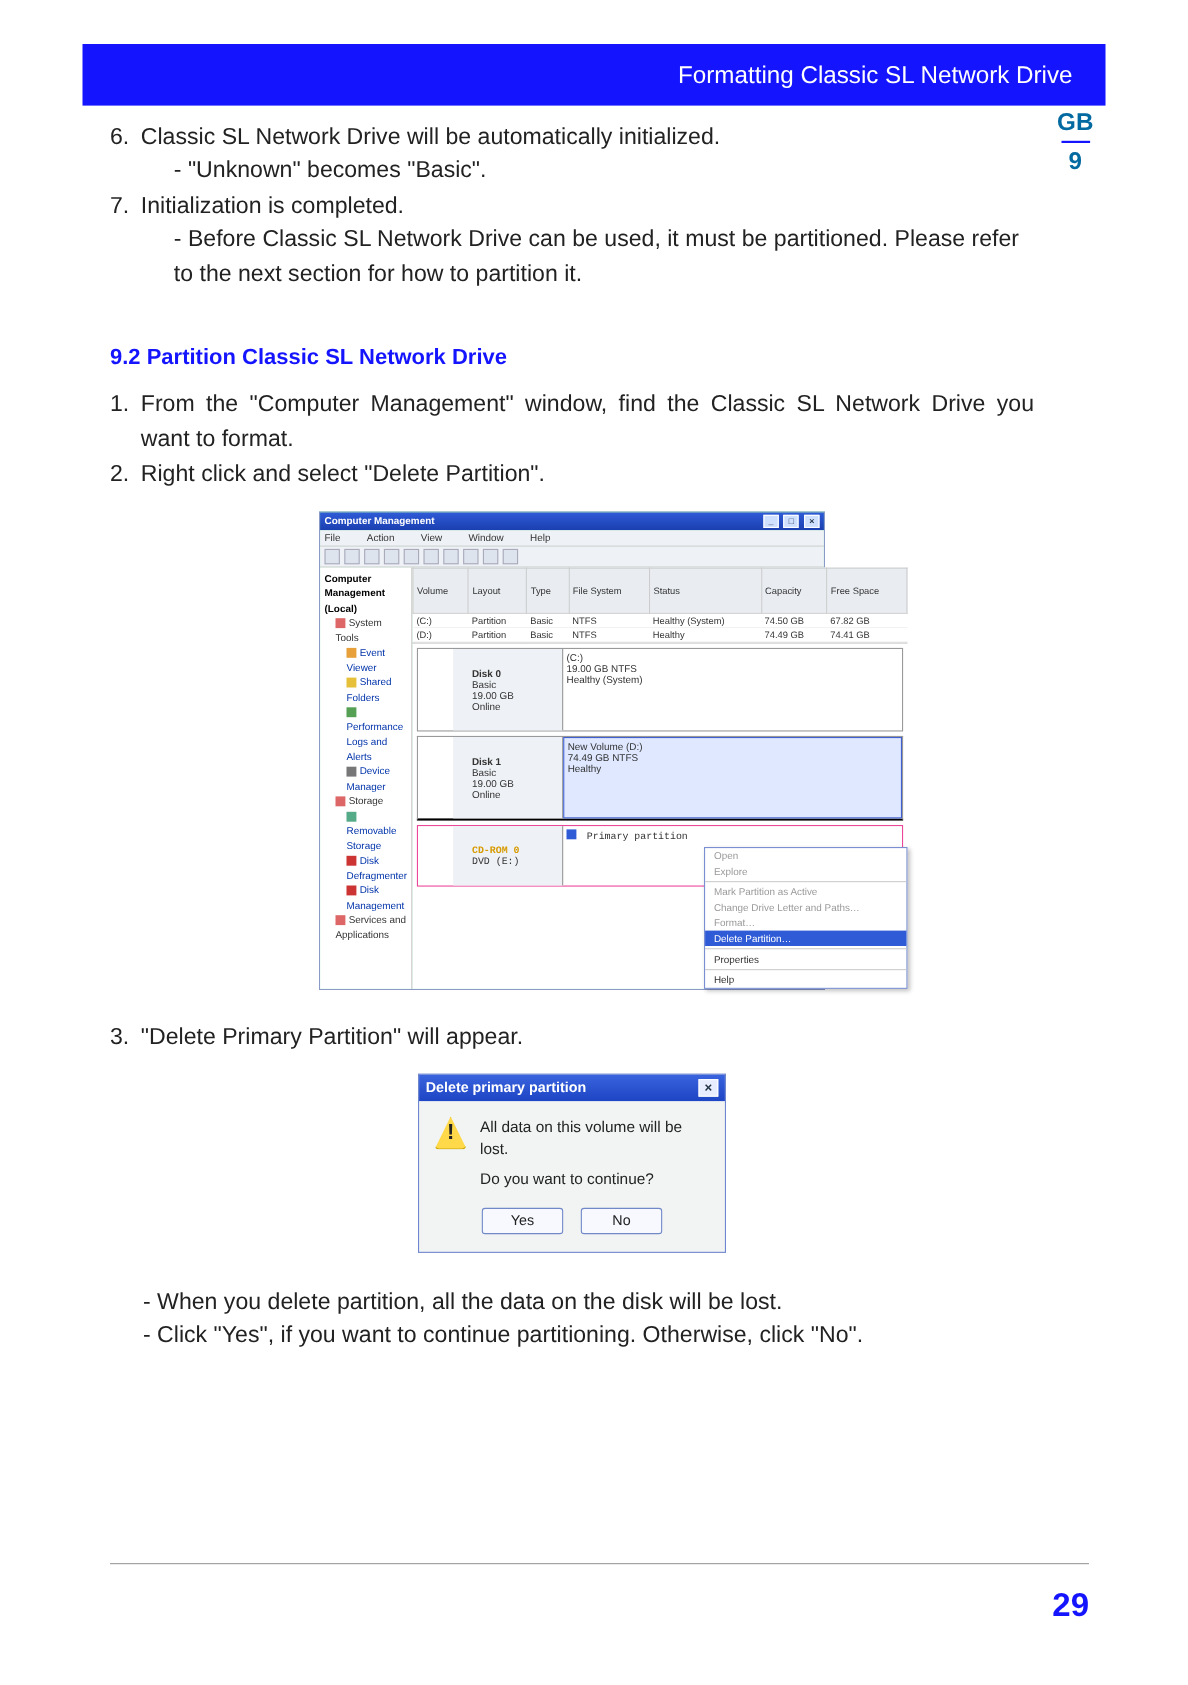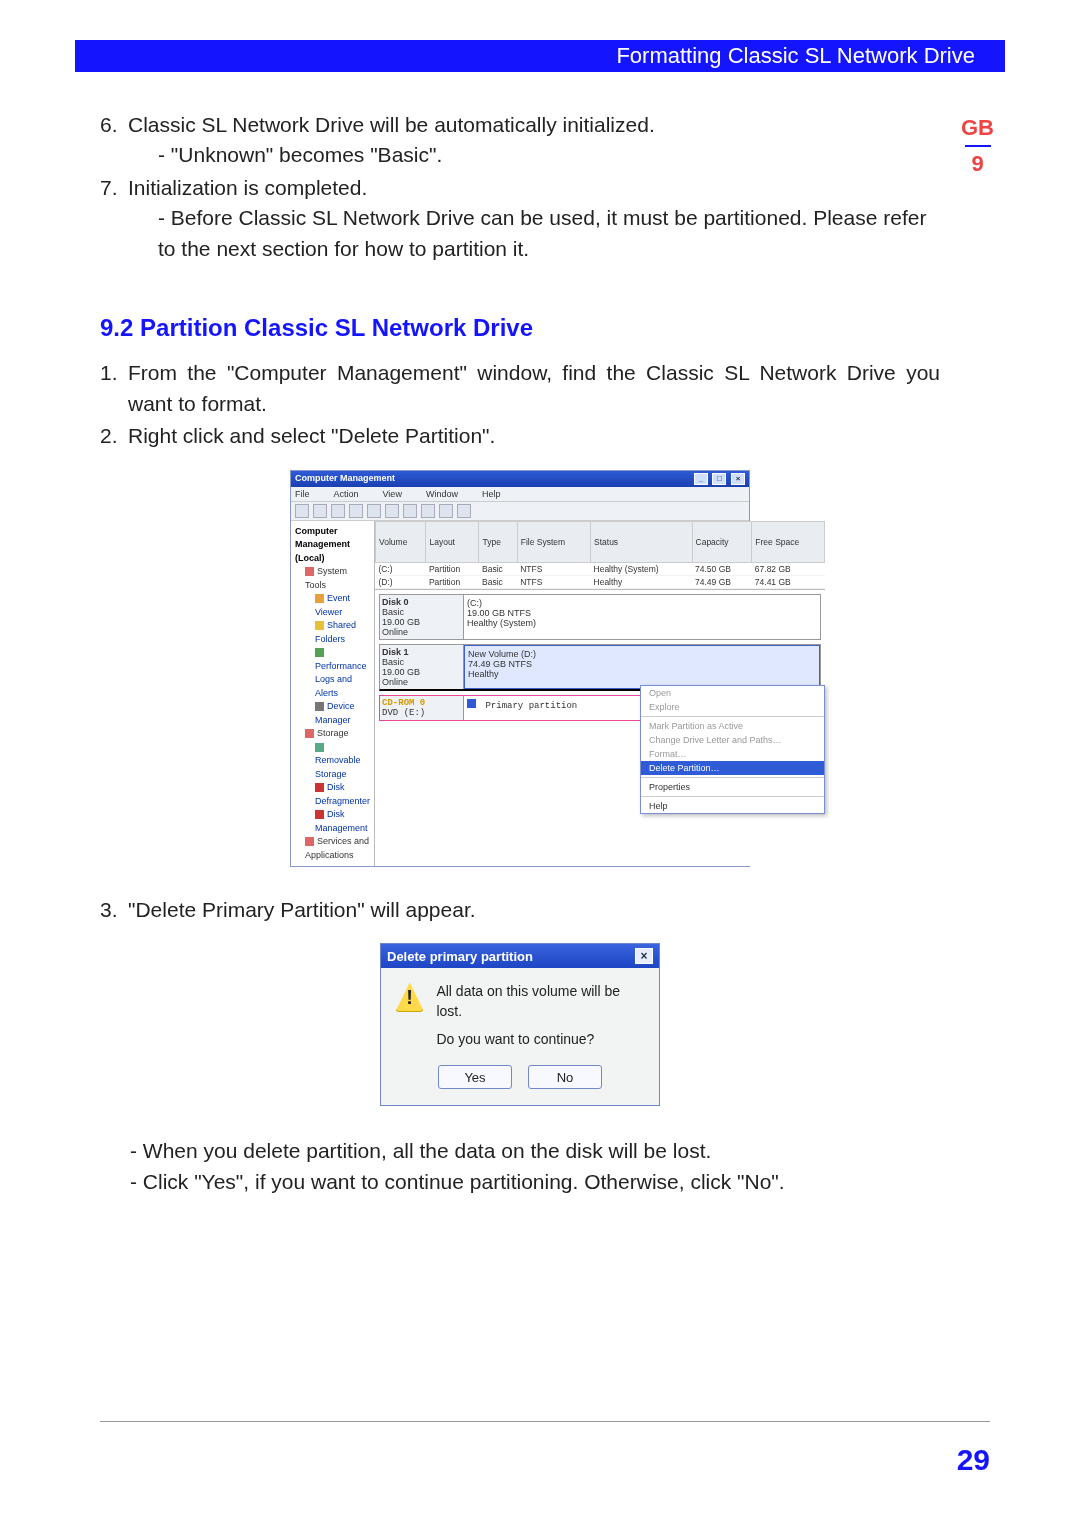--- a/index.html
+++ b/index.html
@@ -8,36 +8,36 @@
     background: #fff;
     color: #222;
     width: 1080px;
     height: 1532px;
     position: relative;
     overflow: hidden;
   }
   .top-bar {
     position: absolute;
     top: 40px; left: 75px; right: 75px;
-    height: 32px;
+    height: 56px;
     background: #1414ff;
     color: #fff;
     display: flex;
     align-items: center;
     justify-content: flex-end;
     padding-right: 30px;
     font-size: 22px;
   }
   .side-tab {
     position: absolute;
     right: 75px;
-    top: 115px;
+    top: 98px;
     width: 55px;
     text-align: center;
-    color: #ef4444;
+    color: #0369a1;
     font-weight: bold;
     font-size: 22px;
   }
   .side-tab .rule {
     width: 26px;
     border-top: 2px solid #1414ff;
     margin: 4px auto;
   }
   .content {
     position: absolute;
@@ -61,21 +61,21 @@
   ol.numbered > li > .num {
     min-width: 28px;
   }
   ol.numbered > li > .body { flex: 1; }
   .sub {
     padding-left: 30px;
   }
   .section-heading {
     color: #1414ff;
     font-weight: bold;
-    font-size: 24px;
+    font-size: 20px;
     margin-top: 50px;
     margin-bottom: 16px;
   }
   .indent-step2 { padding-left: 0; }
   .justify { text-align: justify; }
   .figure {
     margin: 22px auto;
   }
   
   .cmw {
@@ -118,21 +118,21 @@
   .cmw .tree .lv3{padding-left:20px;color:#0033aa;}
   .cmw .tree .ico{display:inline-block;width:9px;height:9px;margin-right:3px;vertical-align:middle;}
   .cmw .right{flex:1;background:#fff;}
   .cmw .grid{border-bottom:1px solid #bbb;}
   .cmw .grid table{width:100%;border-collapse:collapse;font-size:8.5px;}
   .cmw .grid th{background:#e9edf2;border:1px solid #ccc;padding:15px 3px;text-align:left;font-weight:normal;}
   .cmw .grid td{padding:1px 3px;border-bottom:1px solid #f2f2f2;}
   .cmw .disks{padding:4px;}
   .cmw .diskrow{display:flex;border:1px solid #999;margin-bottom:4px;background:#fff;}
   .cmw .diskrow.selected{border-bottom:2px solid #000;}
-  .cmw .diskhdr{width:84px;background:#eef1f5;padding:2px;border-right:1px solid #999;}
+  .cmw .diskhdr{width:100px;background:#eef1f5;padding:17px;border-right:1px solid #999;margin-left:32px;}
   .cmw .diskhdr .t{font-weight:bold;}
   .cmw .diskarea{flex:1;padding:3px;}
   .cmw .diskarea.blue{background:#dfe8ff;border:1px solid #4060d0;}
   .cmw .diskcd{display:flex;border:1px solid #ec4899;background:#fff;font-family:Liberation Mono, monospace;}
   .cmw .ctxmenu{
     position:relative;
     background:#fff;border:1px solid #7a8fd2;
     width:185px;margin-top:-40px;margin-left:265px;
     box-shadow:2px 2px 4px rgba(0,0,0,0.25);
     z-index:2;

